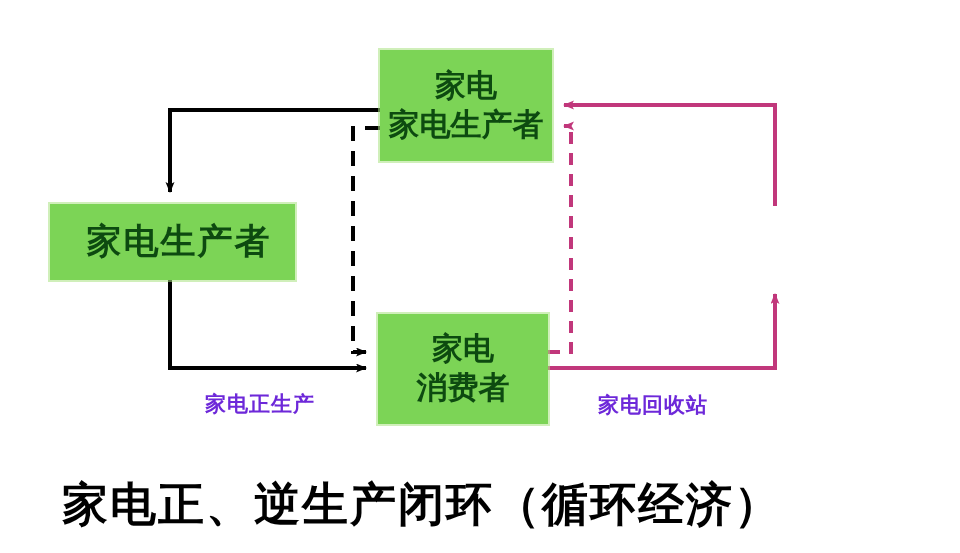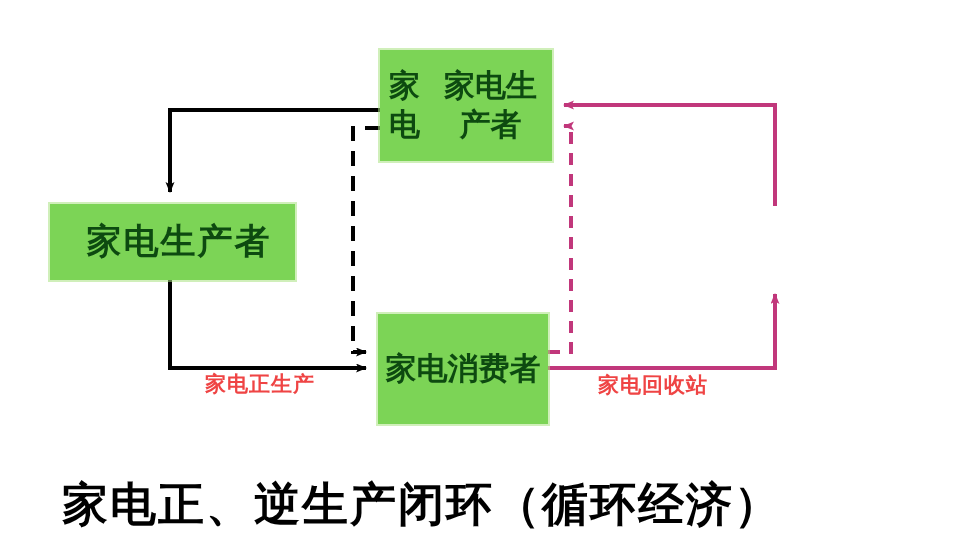--- a/index.html
+++ b/index.html
@@ -20,43 +20,44 @@
     left: 0;
     top: 0;
     width: 960px;
     height: 553px;
   }
   .node {
     position: absolute;
     background: #7cd456;
     color: #0d4a10;
     display: flex;
-    flex-direction: row;
+    flex-direction: column;
     align-items: center;
     justify-content: center;
     font-weight: bold;
     text-align: center;
     box-shadow: 0 0 0 2px rgba(170,225,130,0.55);
   }
   .node .line {
     display: block;
     line-height: 1.25;
   }
   .node-recycler   { left: 380px; top: 50px;  width: 172px; height: 111px; font-size: 31px; }
   .node-producer   { left: 50px;  top: 204px; width: 232px; height: 76px;  font-size: 35px; letter-spacing: 2px; padding-left: 13px; }
   .node-collection { left: 658px; top: 206px; width: 239px; height: 76px;  font-size: 35px; letter-spacing: 2px; }
   .node-consumer   { left: 378px; top: 314px; width: 170px; height: 110px; font-size: 31px; }
   .edge-label {
     position: absolute;
-    color: #ef4444;
+    color: #6d28d9;
     font-size: 21px;
     font-weight: bold;
     text-align: center;
     width: 150px;
     letter-spacing: 1px;
+    margin-top: 20px;
   }
   .edge-label-forward { left: 185px; top: 370px; }
   .edge-label-reverse { left: 578px; top: 371px; }
   .diagram-title {
     position: absolute;
     left: 0;
     top: 474px;
     width: 844px;
     text-align: center;
     color: #000000;

